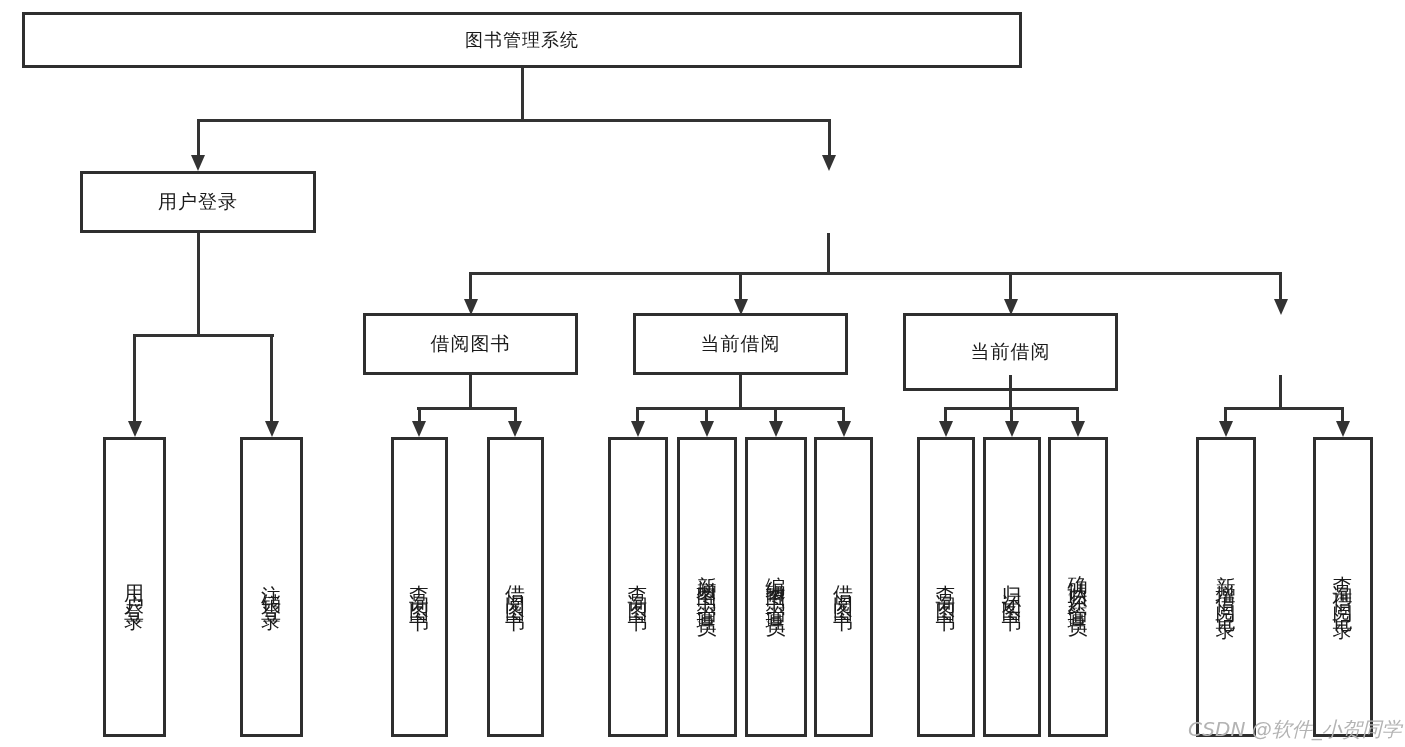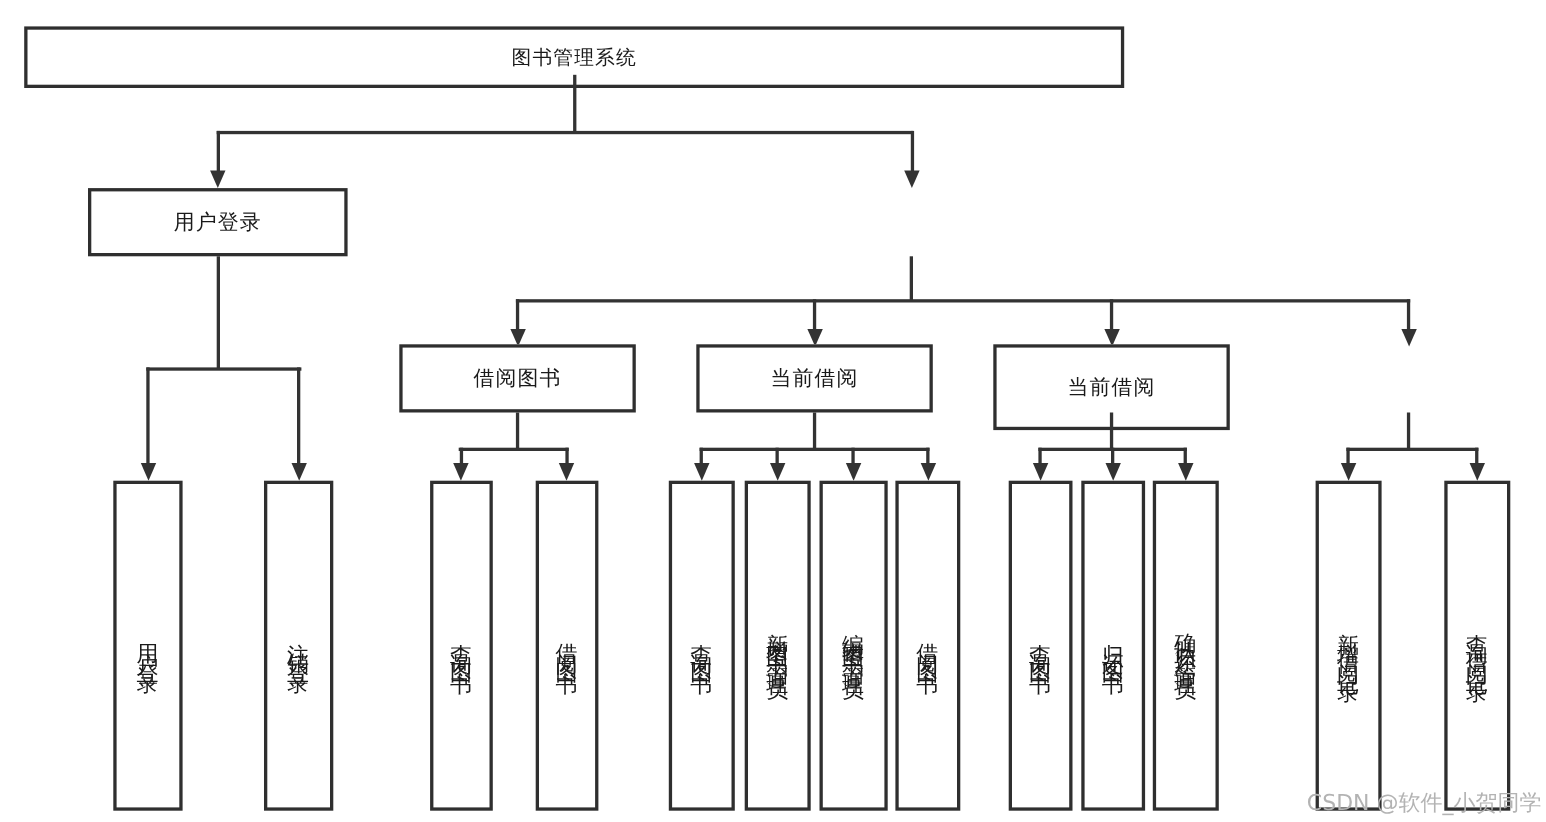--- a/index.html
+++ b/index.html
@@ -42,28 +42,29 @@
     border-left: 7px solid transparent;
     border-right: 7px solid transparent;
     border-top: 16px solid #333333;
   }
   .watermark {
     position: absolute;
     left: 1188px; top: 716px;
     color: #b3b3b3;
     font-size: 20px;
     white-space: nowrap;
+    font-style: italic;
   }
 </style>
 </head>
 <body>
 
 <div class="stage">
 
-  <div class="box" style="left:22px;top:24px;width:1000px;height:56px">
+  <div class="box" style="left:22px;top:12px;width:1000px;height:56px">
     <span class="h-label root-label">图书管理系统</span>
   </div>
 
   <div class="vline" style="left:521px;top:68px;height:52px"></div>
   <div class="hline" style="left:197px;top:119px;width:633px"></div>
   <div class="vline" style="left:197px;top:119px;height:40px"></div>
   <div class="arrow" style="left:191px;top:155px"></div>
   <div class="vline" style="left:828px;top:119px;height:40px"></div>
   <div class="arrow" style="left:822px;top:155px"></div>
 

